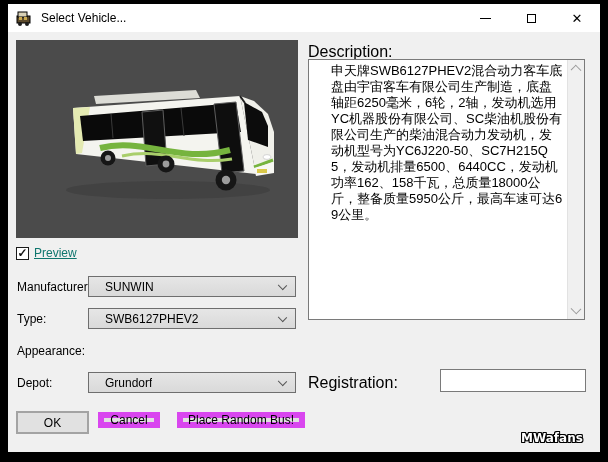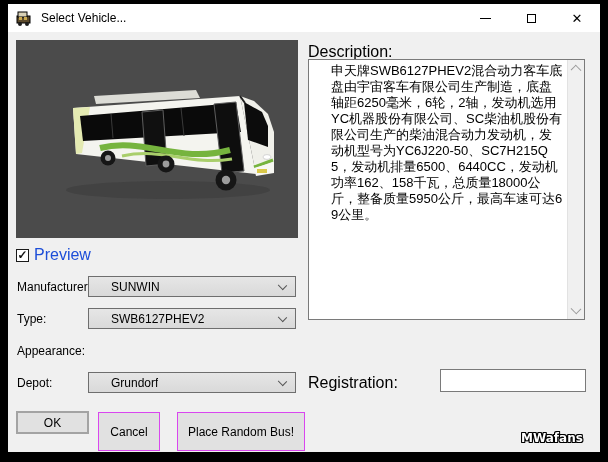--- a/index.html
+++ b/index.html
@@ -33,29 +33,29 @@
     position: absolute; left: 8px; top: 8px; width: 282px; height: 198px;
     background: #4b4b4b; overflow: hidden;
   }
   
   .chk-row { position: absolute; left: 8px; top: 214px; display: flex; align-items: center; }
   .chk-box {
     width: 13px; height: 13px; background: #fff; border: 1px solid #1a1a1a;
     display: flex; align-items: center; justify-content: center;
     font-size: 12px; font-weight: bold; color: #111; line-height: 11px;
   }
-  .chk-label { font-size: 16px; color: #1d4ed8; margin-left: 5px; }
+  .chk-label { font-size: 12px; color: #0f766e; margin-left: 5px; text-decoration: underline; }
   
   .field-label { position: absolute; left: 9px; font-size: 12px; color: #000; }
   .combo {
     position: absolute; left: 80px; width: 208px; height: 21px;
     background: linear-gradient(#e6e6e6, #d9d9d9);
     border: 1px solid #6e6e6e; display: flex; align-items: center;
   }
-  .combo-text { font-size: 12px; color: #000; margin-left: 22px; white-space: nowrap; overflow: hidden; }
+  .combo-text { font-size: 12px; color: #000; margin-left: 16px; white-space: nowrap; overflow: hidden; }
   .chev {
     position: absolute; right: 9px; top: 5px; width: 7px; height: 7px;
     border-right: 1.6px solid #555; border-bottom: 1.6px solid #555;
     transform: rotate(45deg) scaleY(0.9);
   }
   
   .desc-label { position: absolute; left: 300px; top: 11px; font-size: 16px; color: #000; }
   .desc-box {
     position: absolute; left: 300px; top: 27px; width: 277px; height: 261px;
     background: #fff; border: 1px solid #7a7a7a;
@@ -82,21 +82,21 @@
   }
   
   .reg-label { position: absolute; left: 300px; top: 342px; font-size: 16px; color: #000; }
   .reg-input {
     position: absolute; left: 432px; top: 337px; width: 146px; height: 23px;
     border: 1px solid #7a7a7a; background: #fff; font-size: 12px; padding: 0 4px;
     font-family: "Liberation Sans", sans-serif; outline: none;
   }
   
   .btn {
-    position: absolute; height: 39px; background: #e1e1e1; border: 1px solid #d946ef;
+    position: absolute; height: 16px; background: #e1e1e1; border: 6px solid #d946ef;
     font-size: 12px; color: #000; display: flex; align-items: center; justify-content: center;
     font-family: "Liberation Sans", sans-serif; cursor: default;
   }
   .btn-ok { left: 8px; top: 379px; width: 73px; height: 23px; border: 2px solid #a3a3a3; }
   .btn-cancel { left: 90px; top: 380px; width: 62px; }
   .btn-random { left: 169px; top: 380px; width: 128px; }
   
   .watermark {
     position: absolute; left: 521px; top: 431px;
     font-family: "DejaVu Sans", sans-serif; font-weight: bold; font-size: 12px;

